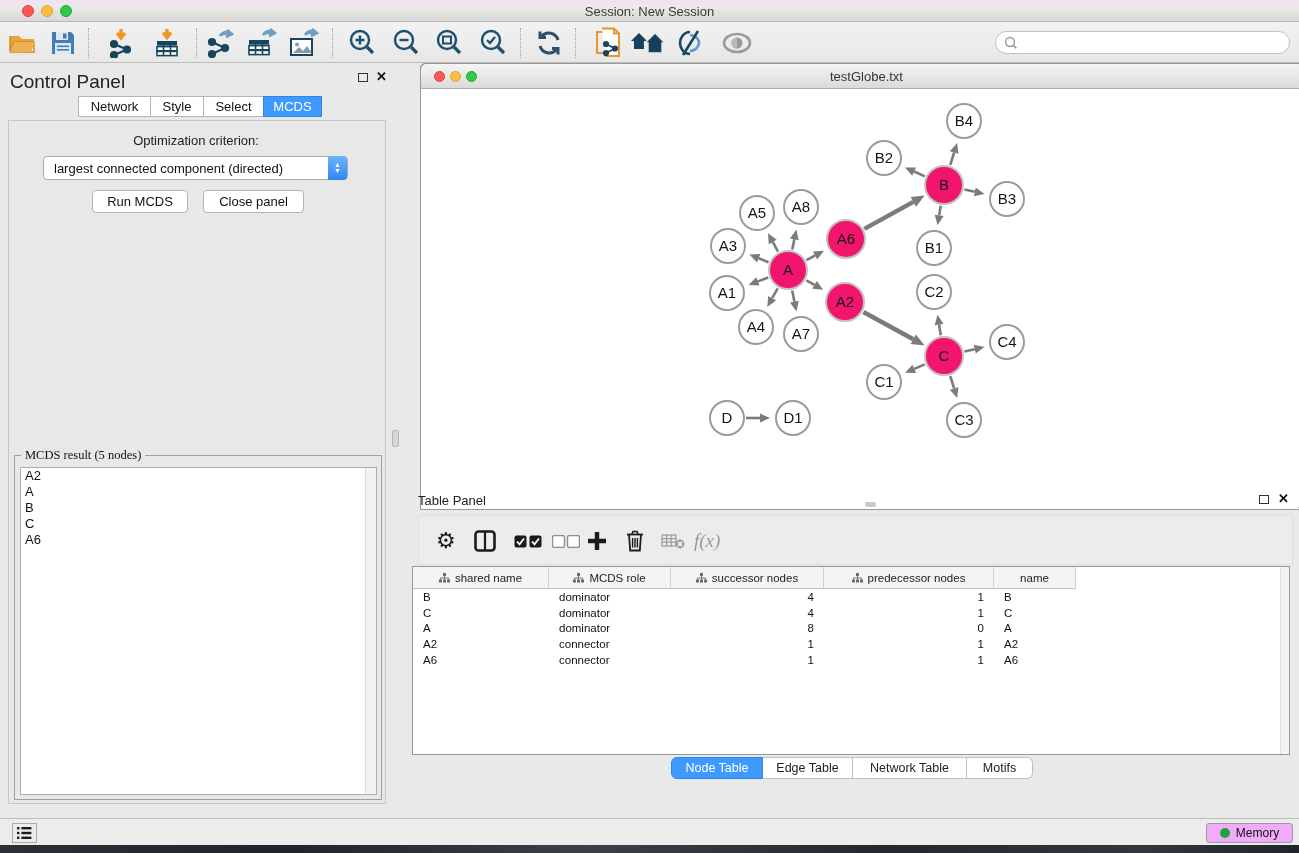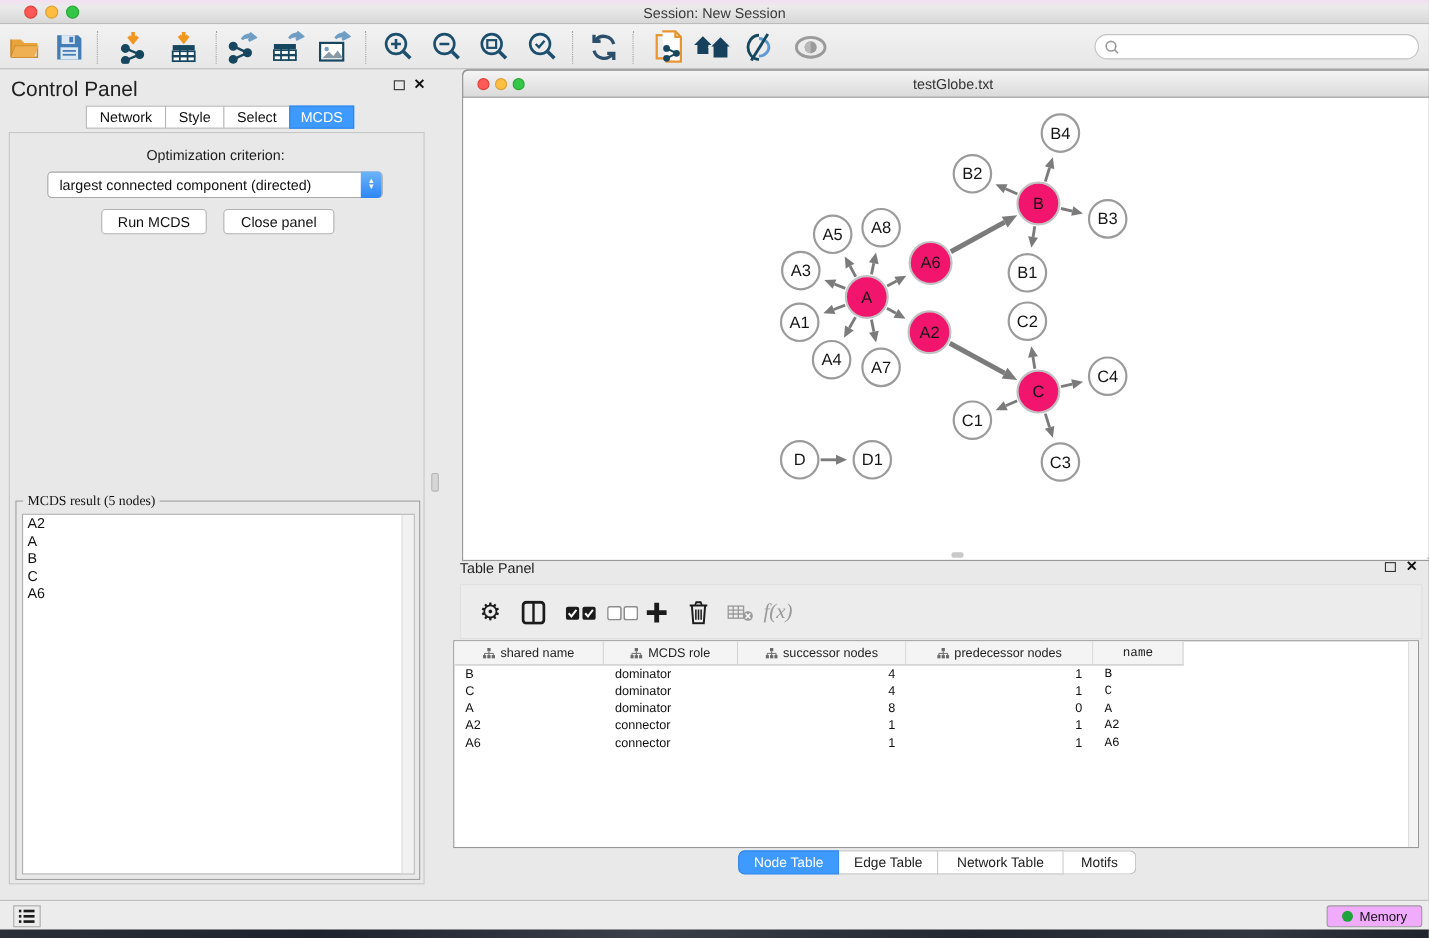--- a/index.html
+++ b/index.html
@@ -77,37 +77,37 @@
   #net-titlebar .t-yel { left:29px; top:7px; width:11px; height:11px; background:#fdbe41; border:1px solid #de9f34;}
   #net-titlebar .t-grn { left:45px; top:7px; width:11px; height:11px; background:#34c84a; border:1px solid #27a533;}
   #net-title-text { position:absolute; width:100%; text-align:center; top:5px; font-size:13px; color:#333; }
   #net-canvas { position:absolute; left:0; top:25px; width:891px; height:420px; background:#fff; overflow:hidden; }
   #net-resize { position:absolute; right:1px; bottom:1px; width:14px; height:14px;
     background:
       linear-gradient(135deg, transparent 50%, #aaa 50%, #aaa 56%, transparent 56%,
       transparent 66%, #aaa 66%, #aaa 72%, transparent 72%, transparent 82%, #aaa 82%, #aaa 88%, transparent 88%); }
   #net-hscroll { position:absolute; left:444px; bottom:2px; width:11px; height:5px; background:#c9c9c9; border-radius:2px; }
   
-  #table-panel { position:absolute; left:403px; top:504px; width:896px; height:298px;text-align:center; }
+  #table-panel { position:absolute; left:403px; top:488px; width:896px; height:298px;text-align:center; }
   #tp-title { position:absolute; left:15px; top:5px; font-size:13px; color:#222; }
   #tp-float { position:absolute; left:856px; top:7px; }
   #tp-close { position:absolute; left:875px; top:5px; }
   #tp-toolbar { position:absolute; left:15px; top:27px; width:875px; height:50px; background:#ececec; border:1px solid #e0e0e0; }
   .tpicon { position:absolute; top:10px; height:30px; display:flex; align-items:center; justify-content:center; }
   #tp-fx { font-family:"Liberation Serif", serif; font-style:italic; font-size:19px; color:#9a9a9a; }
   #data-table { position:absolute; left:9px; top:78px; width:878px; height:189px; background:#fff; border:1px solid #979797; overflow:hidden; }
   #table-scroll { position:absolute; right:0; top:0; width:9px; height:100%; background:#f3f3f3; border-left:1px solid #dedede; }
   .th-row { display:flex; height:22px; }
   .th { background:#f4f4f4; border-right:1px solid #d2d2d2; border-bottom:1px solid #c2c2c2;
         font-size:11.5px; color:#222; display:flex; align-items:center; justify-content:center; gap:5px; }
   .tr { display:flex; height:15.7px; font-size:11.5px; color:#111; }
   .td { display:flex; align-items:center; }
   .td.left { justify-content:flex-start; padding-left:10px; }
   .td.right { justify-content:flex-end; padding-right:10px; }
-  .c0{width:136px;} .c1{width:122px;} .c2{width:153px;} .c3{width:170px;} .c4{width:82px;font-family:Liberation Mono, monospace;}
+  .c0{width:136px;} .c1{width:122px;} .c2{width:153px;} .c3{width:170px;} .c4{width:82px;}
   .bottom-tabs { position:absolute; left:268px; top:269px; height:22px; display:flex; }
   .btab { height:22px; background:#fff; border:1px solid #c0c0c0; border-left-width:0;
           font-size:12.5px; color:#222; display:flex; align-items:center; justify-content:center; }
   .btab:first-child { border-left-width:1px; border-radius:6px 0 0 6px; }
   .btab:last-child { border-radius:0 6px 6px 0; }
   .btab.sel { background:#3e9afe; border-color:#2f86e8; color:#fff; }
   
   #status-bar { position:absolute; left:0; top:818px; width:1299px; height:27px;
                 background:#ececec; border-top:1px solid #bcbcbc; }
   #list-btn { position:absolute; left:12px; top:4px; width:25px; height:20px; border:1px solid #ababab;

